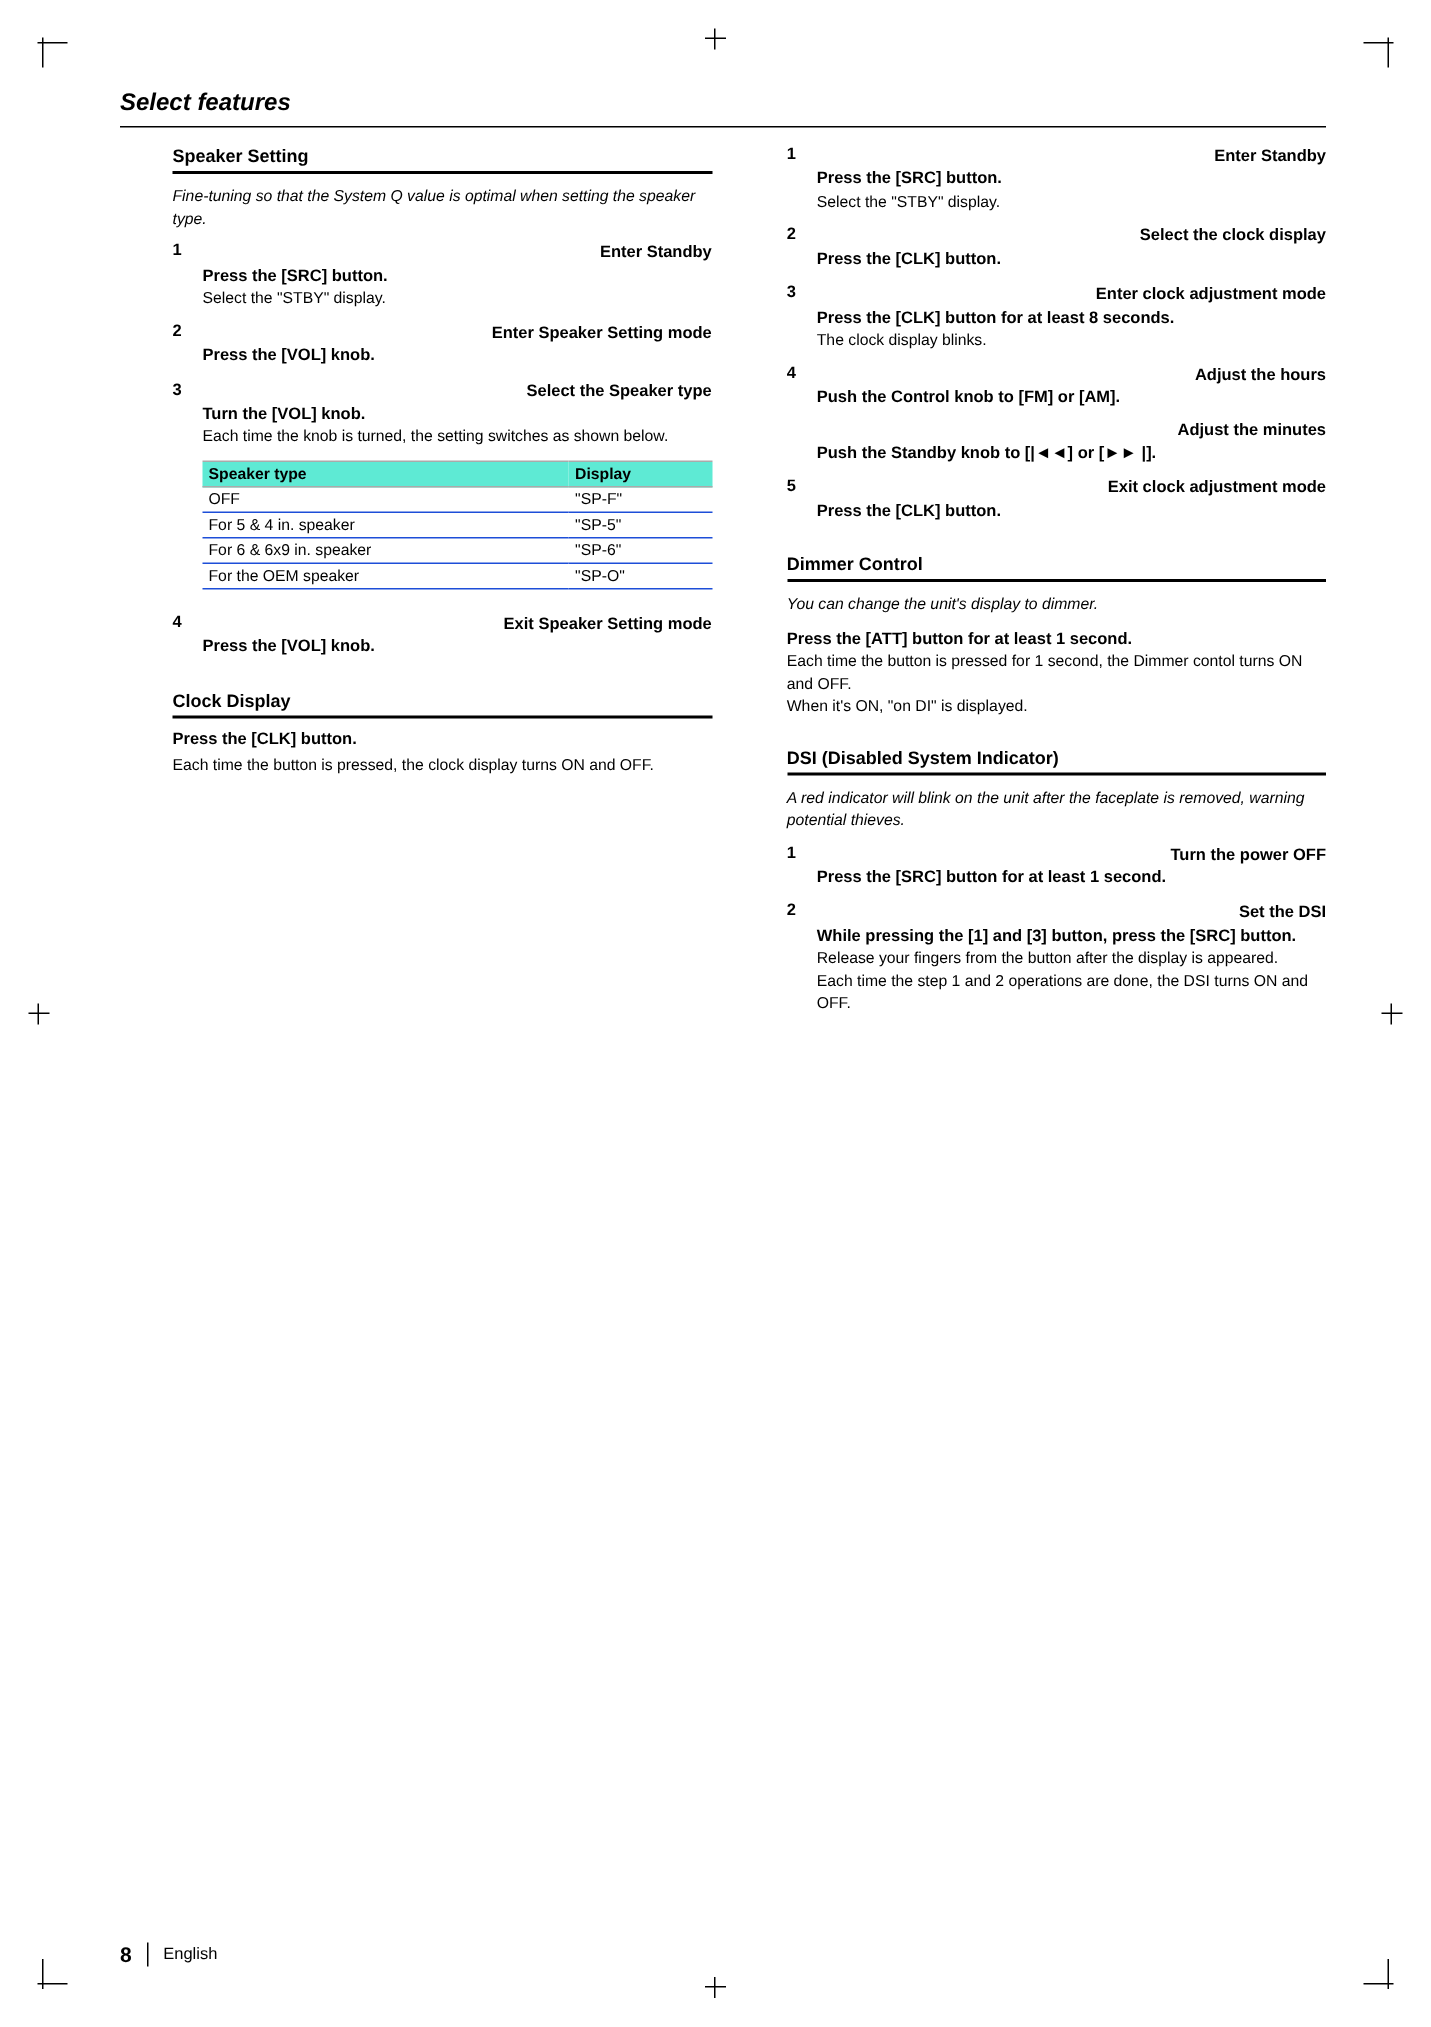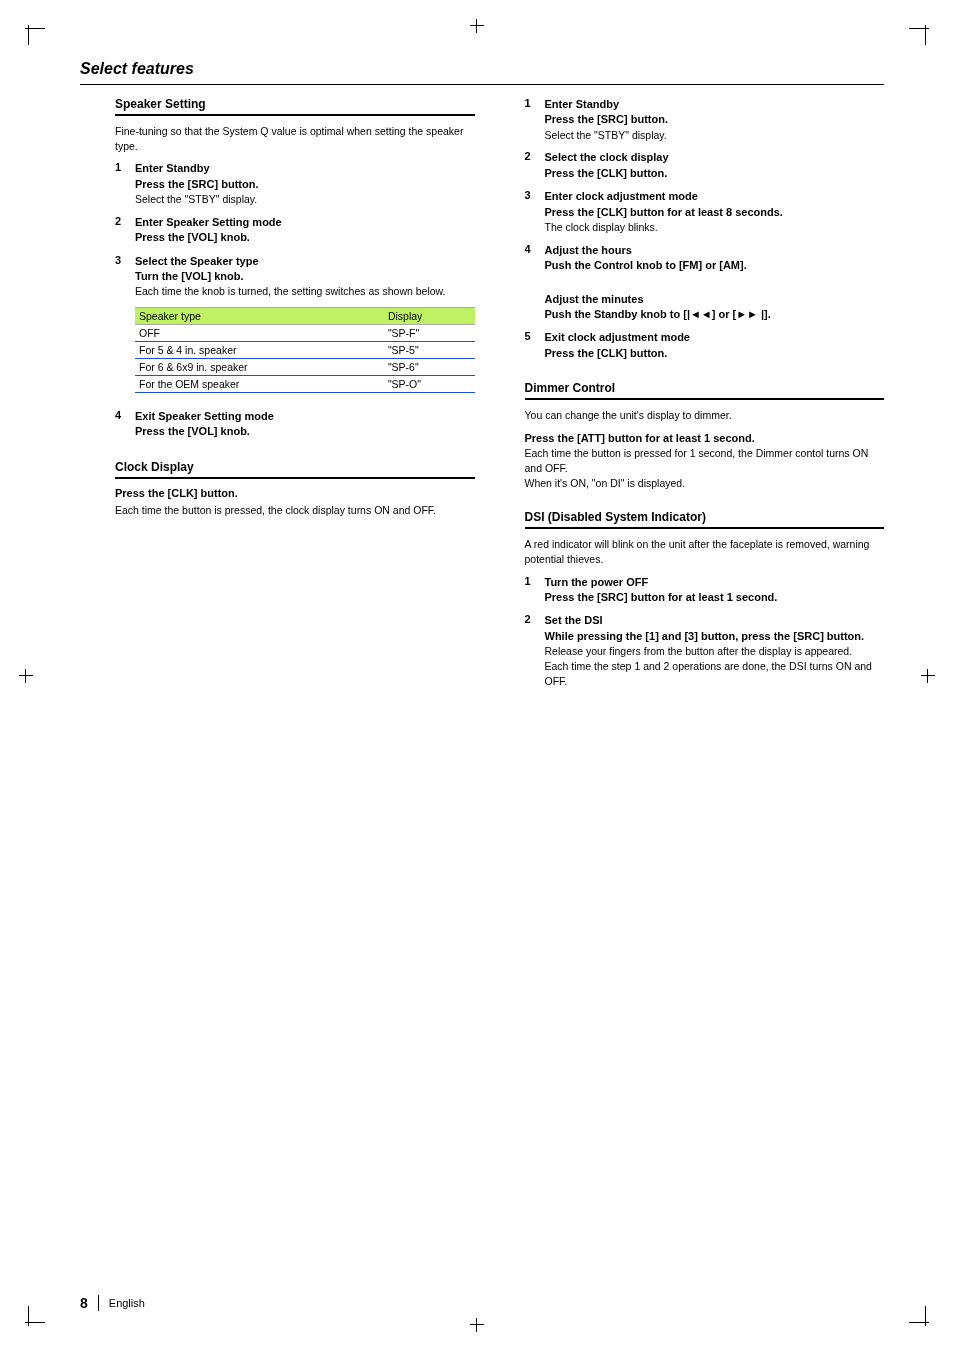--- a/index.html
+++ b/index.html
@@ -102,20 +102,21 @@
       font-size: 12px;
       border-bottom: 2px solid #000;
       padding-bottom: 3px;
       margin-bottom: 8px;
     }
 
     .section-desc {
       font-size: 10.5px;
       margin-bottom: 8px;
       line-height: 1.4;
+      font-style: italic;
     }
 
     .step {
       margin-bottom: 8px;
       display: flex;
       gap: 6px;
       align-items: flex-start;
     }
 
     .step-number {
@@ -125,20 +126,21 @@
     }
 
     .step-content {
       flex: 1;
     }
 
     .step-heading {
       font-weight: bold;
       font-size: 11px;
       line-height: 1.4;
+      text-align: right;
     }
 
     .step-instruction {
       font-weight: bold;
       font-size: 11px;
       line-height: 1.4;
     }
 
     .step-detail {
       font-size: 10.5px;
@@ -148,25 +150,25 @@
     .speaker-table {
       width: 100%;
       border-collapse: collapse;
       margin-top: 8px;
       margin-bottom: 8px;
       font-size: 10.5px;
     }
 
     .speaker-table th {
       text-align: left;
-      font-weight: normal;
+      font-weight: bold;
       border-top: 1px solid #aaa;
       border-bottom: 1px solid #aaa;
       padding: 2px 4px;
-      background: #bef264;
+      background: #5eead4;
     }
 
     .speaker-table td {
       padding: 2px 4px;
       border-bottom: 1px solid #1d4ed8;
     }
 
     .clock-display-section {
       margin-top: 10px;
     }
@@ -195,21 +197,21 @@
       width: 1px;
       height: 16px;
       background: #000;
     }
 
     .footer-lang {
       font-size: 11px;
     }
 
     .indent-step {
-      margin-top: 18px;
+      margin-top: 6px;
     }
   </style>
 </head>
 <body>
 
 <div class="page">
 
   <div class="corner-mark corner-tl"></div>
   <div class="corner-mark corner-tr"></div>
   <div class="corner-mark corner-bl"></div>

